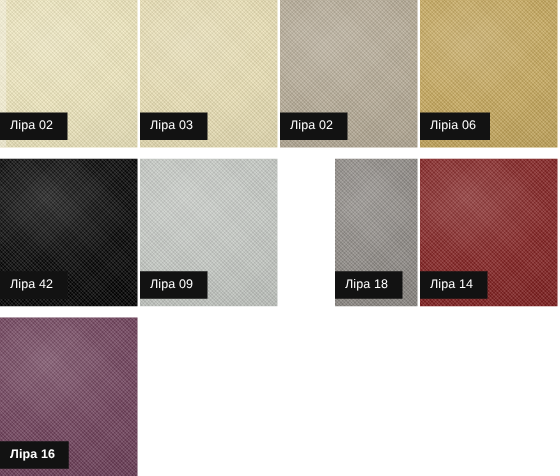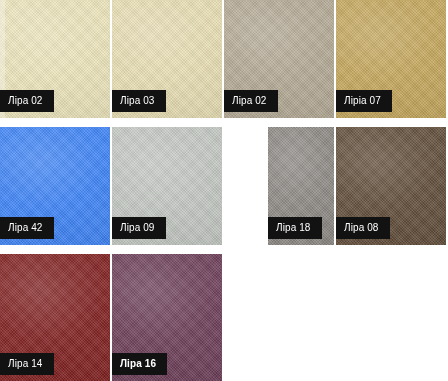--- a/index.html
+++ b/index.html
@@ -106,41 +106,36 @@
       <div class="swatch-label">Ліра 03</div>
     </div>
     <div class="swatch" style="background: rgb(179, 168, 147);">
       <div class="tex"></div>
       <div class="sheen"></div>
       <div class="swatch-label">Ліра 02</div>
     </div>
     <div class="swatch" style="background: rgb(195, 165, 89);">
       <div class="tex"></div>
       <div class="sheen"></div>
-      <div class="swatch-label">Ліріа 07</div>
+      <div class="swatch-label">Ліріа 06</div>
     </div>
-    <div class="swatch" style="background: #3b82f6;">
+    <div class="swatch" style="background: #000000;">
       <div class="tex"></div>
       <div class="sheen"></div>
       <div class="swatch-label">Ліра 42</div>
     </div>
     <div class="swatch" style="background: rgb(194, 198, 193);">
       <div class="tex"></div>
       <div class="sheen"></div>
       <div class="swatch-label">Ліра 09</div>
     </div>
     <div class="swatch" style="background: rgb(139, 135, 130); margin-left: 44px;">
       <div class="tex"></div>
       <div class="sheen"></div>
       <div class="swatch-label">Ліра 18</div>
-    </div>
-    <div class="swatch" style="background: rgb(94, 74, 54);">
-      <div class="tex"></div>
-      <div class="sheen"></div>
-      <div class="swatch-label">Ліра 08</div>
     </div>
     <div class="swatch" style="background: #7f1d1d;">
       <div class="tex"></div>
       <div class="sheen"></div>
       <div class="swatch-label">Ліра 14</div>
     </div>
     <div class="swatch" style="background: rgb(107, 60, 86); font-weight: bold;">
       <div class="tex"></div>
       <div class="sheen"></div>
       <div class="swatch-label">Ліра 16</div>

